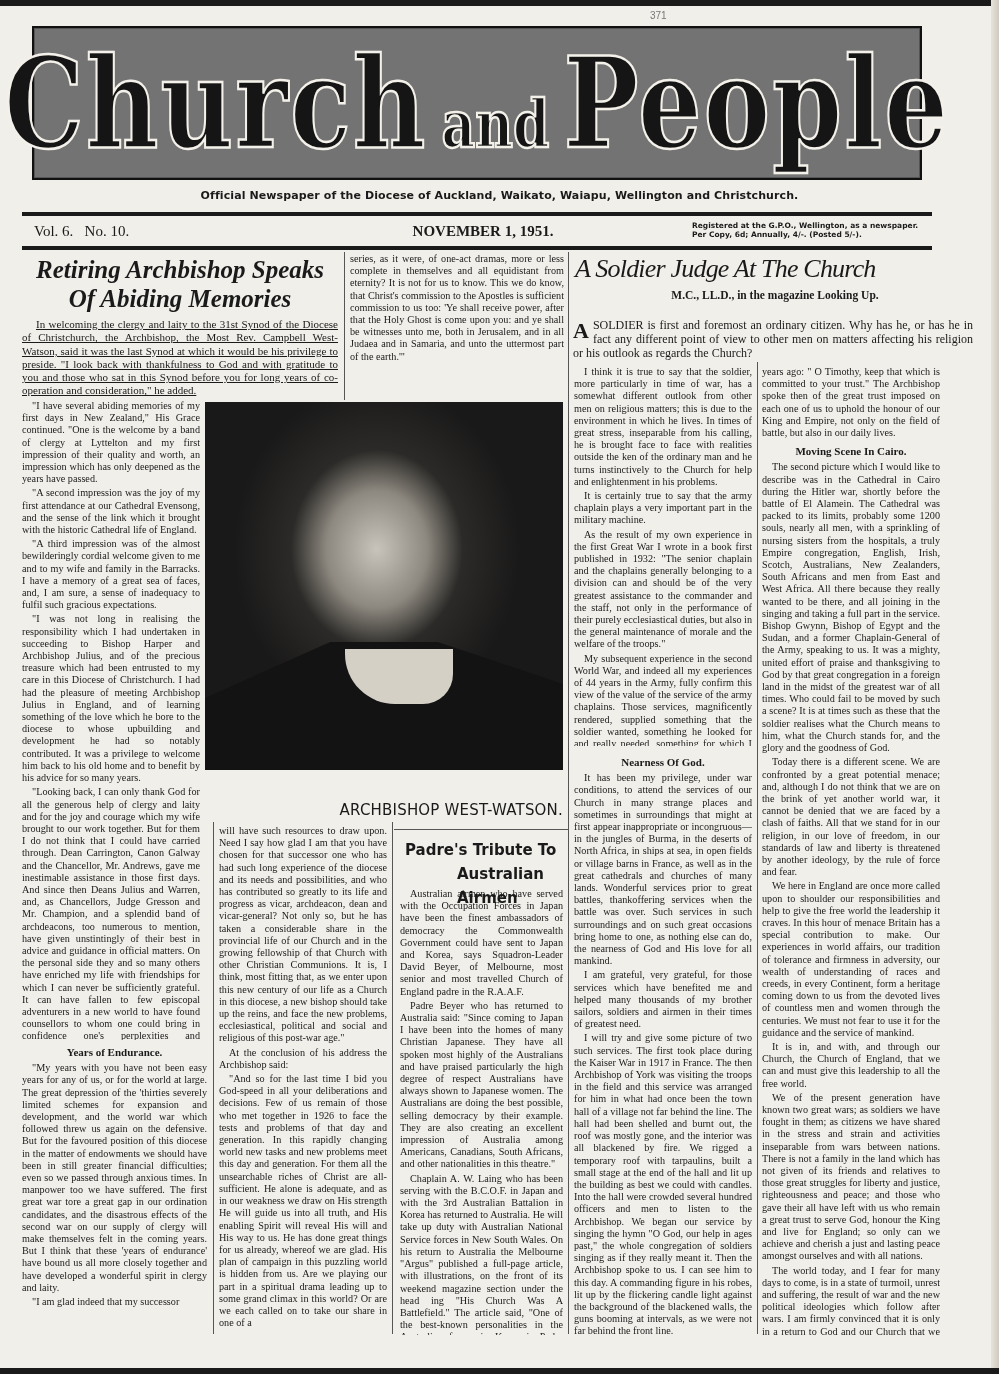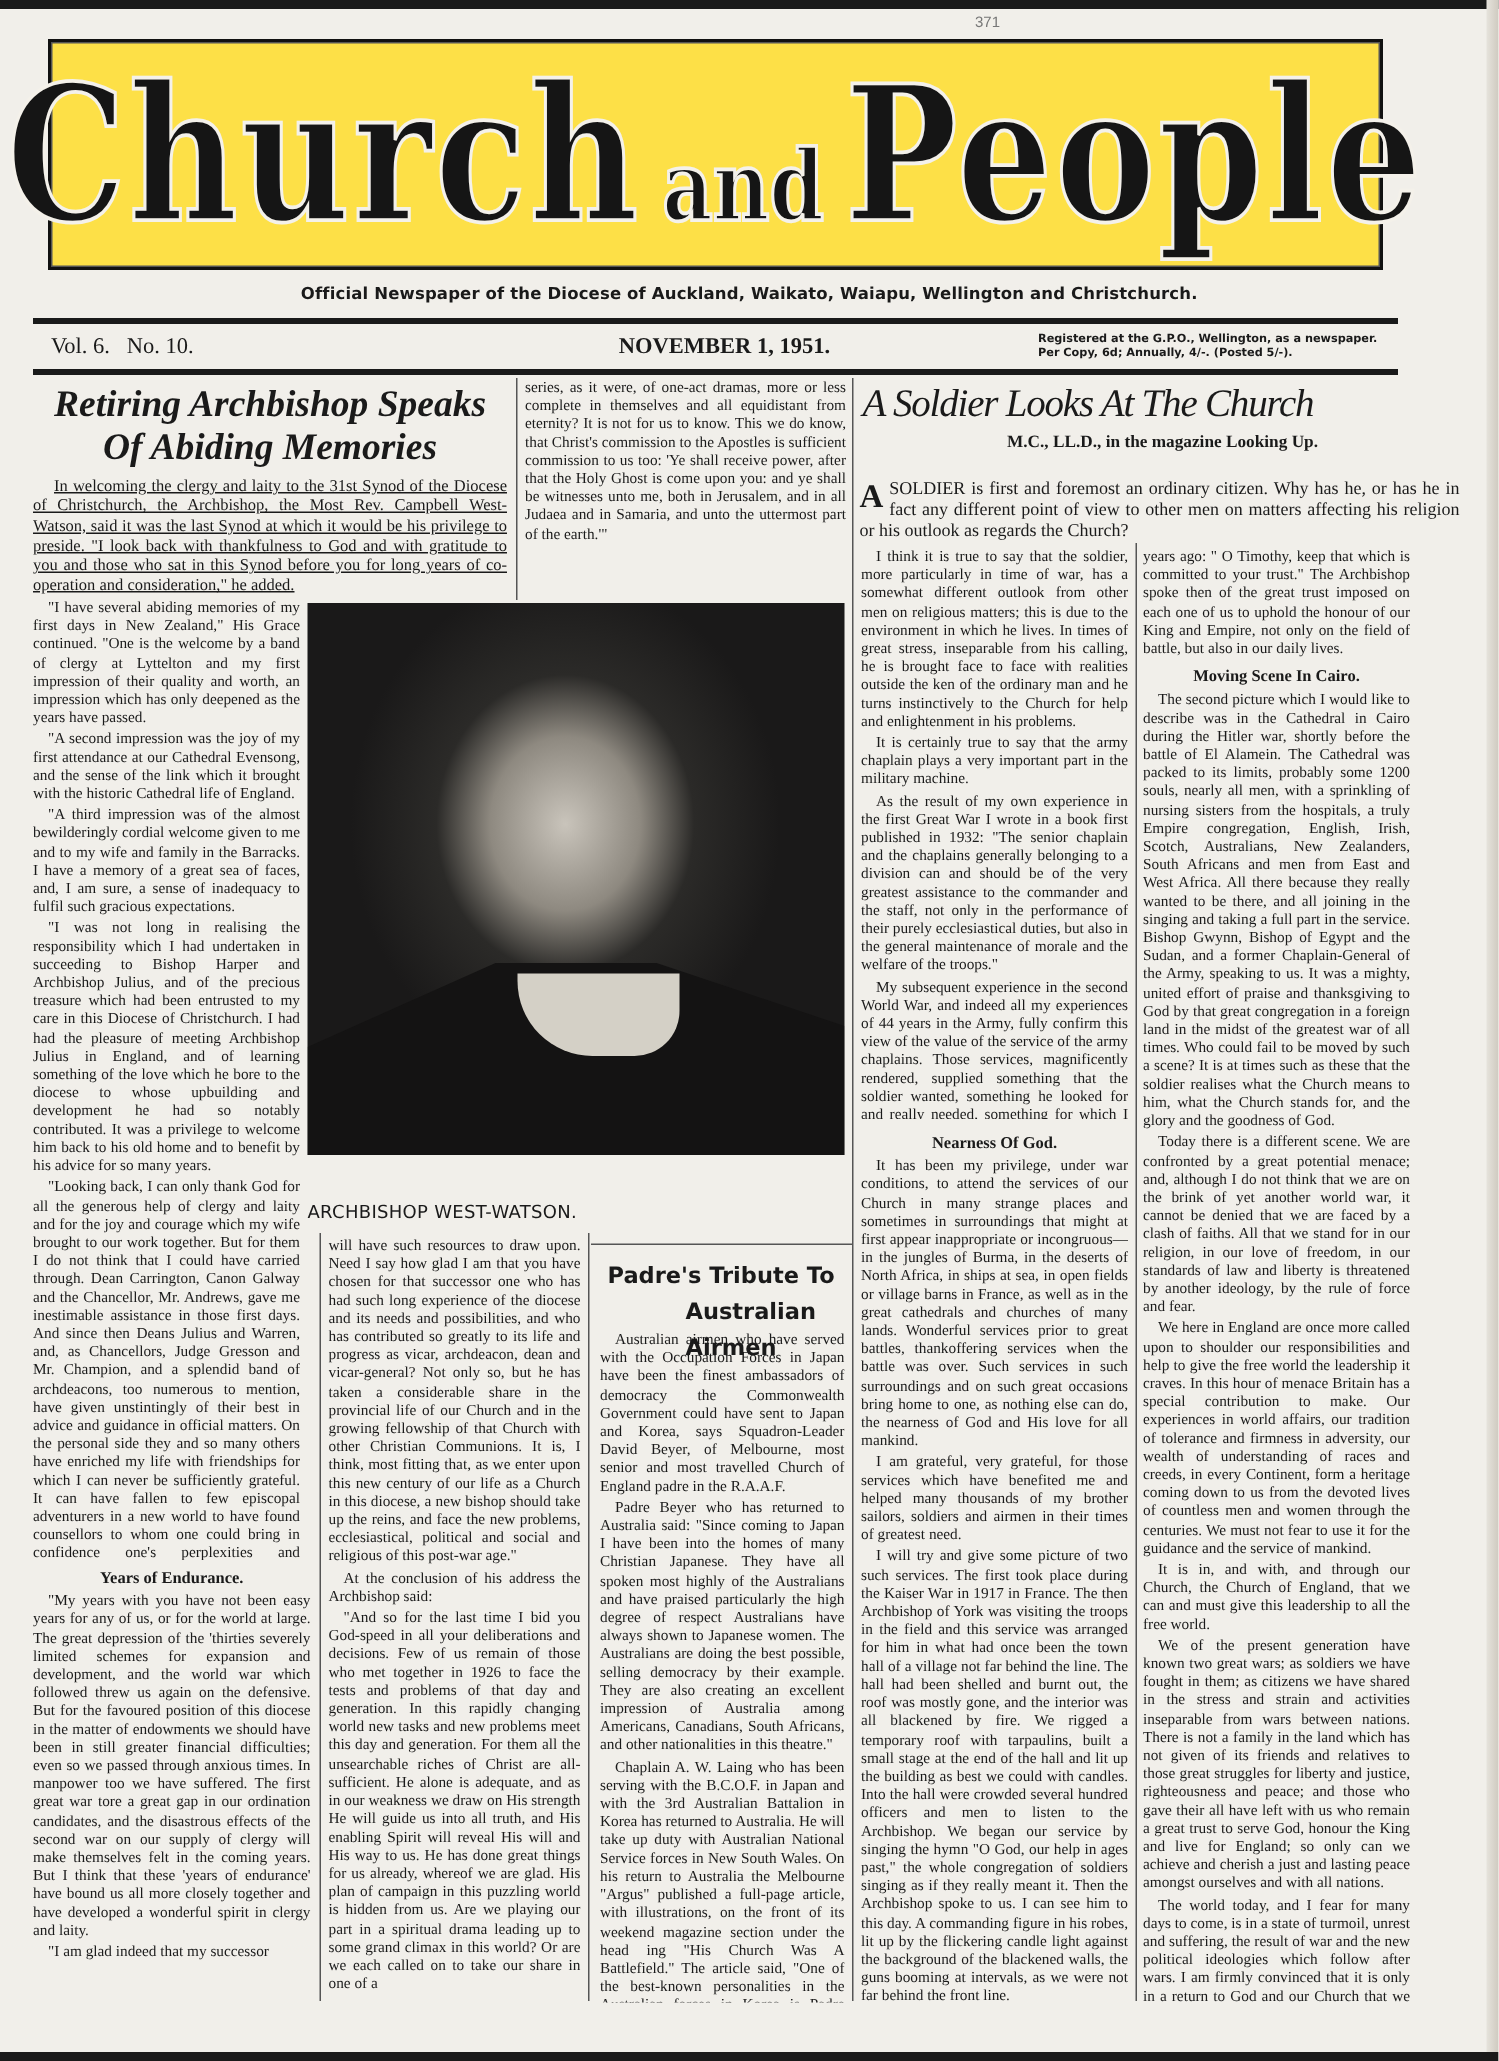--- a/index.html
+++ b/index.html
@@ -9,21 +9,21 @@
     font-family:"Liberation Serif", "DejaVu Serif", serif;
   }
   .page-edge-right { position:absolute; right:0; top:0; width:8px; height:1374px;
     background:linear-gradient(90deg,#e6e3dc,#cfcac0); }
   .page-edge-bottom { position:absolute; left:0; bottom:0; width:999px; height:6px; background:#1a1a1a; }
   .top-bar { position:absolute; left:0; top:0; width:999px; height:6px; background:#1a1a1a; }
   .pencil-mark { position:absolute; left:650px; top:10px; font-size:10px; color:#777; font-family:"Liberation Sans", sans-serif; }
 
   .masthead {
     position:absolute; left:32px; top:26px; width:886px; height:150px;
-    background:#fde047; border:2px solid #111; box-shadow:0 0 0 1px #555 inset;
+    background:#737373; border:2px solid #111; box-shadow:0 0 0 1px #555 inset;
     display:flex; align-items:center; justify-content:center;
   }
   .masthead-title {
     font-family:"DejaVu Serif", serif; font-weight:bold; color:#151515;
     font-size:100px; letter-spacing:2px; line-height:1;
     -webkit-text-stroke:2px #f4f1ea; text-stroke:2px #f4f1ea;
     transform:scaleY(1.25); font-style:normal;
   }
   .masthead-title .and { font-size:52px; letter-spacing:0; margin:0 14px; }
   .subtitle {
@@ -68,22 +68,22 @@
   .dropcap { font-weight:bold; font-size:22px; float:left; line-height:22px; margin-right:4px; margin-top:2px; }
 
   .photo {
     position:absolute; left:205px; top:402px; width:358px; height:368px;
     background:radial-gradient(ellipse 40% 45% at 48% 40%, #c9c4bb 0%, #8e8980 35%, #2b2a28 60%, #1a1919 100%);
     overflow:hidden;
   }
   .photo .robe { position:absolute; left:0; top:240px; width:358px; height:140px; background:#141313; clip-path:polygon(0 40%, 35% 0, 65% 0, 100% 30%, 100% 100%, 0 100%); }
   .photo .collar2 { position:absolute; left:140px; top:247px; width:108px; height:55px; background:#d4d0c6; border-radius:0 0 30px 50px; }
   .caption {
-    position:absolute; left:205px; top:801px; width:358px; text-align:left;
-    font-family:"DejaVu Sans", sans-serif; font-size:12px; letter-spacing:0.2px;
+    position:absolute; left:205px; top:801px; width:358px; text-align:right;
+    font-family:"DejaVu Sans", sans-serif; font-size:15px; letter-spacing:0.2px;
   }
 
   .headline-3 {
     position:absolute; left:405px; top:838px; width:165px;
     font-family:"DejaVu Sans", sans-serif; font-weight:bold; font-size:15px; line-height:24px;
   }
   .headline-3 .l2 { display:block; padding-left:52px; }
 </style>
 </head>
 <body>
@@ -155,21 +155,21 @@
 <div class="headline-3">
   <span>Padre's Tribute To</span>
   <span class="l2">Australian Airmen</span>
 </div>
 <div class="col" style="left:400px;top:888px;width:163px;height:447px;overflow:hidden;">
   <p>Australian airmen who have served with the Occupation Forces in Japan have been the finest ambassadors of democracy the Commonwealth Government could have sent to Japan and Korea, says Squadron-Leader David Beyer, of Melbourne, most senior and most travelled Church of England padre in the R.A.A.F.</p>
   <p>Padre Beyer who has returned to Australia said: "Since coming to Japan I have been into the homes of many Christian Japanese. They have all spoken most highly of the Australians and have praised particularly the high degree of respect Australians have always shown to Japanese women. The Australians are doing the best possible, selling democracy by their example. They are also creating an excellent impression of Australia among Americans, Canadians, South Africans, and other nationalities in this theatre."</p>
   <p>Chaplain A. W. Laing who has been serving with the B.C.O.F. in Japan and with the 3rd Australian Battalion in Korea has returned to Australia. He will take up duty with Australian National Service forces in New South Wales. On his return to Australia the Melbourne "Argus" published a full-page article, with illustrations, on the front of its weekend magazine section under the head ing "His Church Was A Battlefield." The article said, "One of the best-known personalities in the Australian forces in Korea is Padre Laing the man with the Bible who would hold a Church service anywhere—even in a fox-hole." It described some of the great risks cheerfully faced by this padre.—Australian Newsletter.</p>
 </div>
 
-<div class="headline-2">A Soldier Looks At The Church</div>
+<div class="headline-2">A Soldier Judge At The Church</div>
 <div class="byline">
   <div>M.C., LL.D., in the magazine Looking Up.</div>
 </div>
 <div class="lede-2">
   <span class="dropcap">A</span><span>SOLDIER is first and foremost an ordinary citizen. Why has he, or has he in fact any different point of view to other men on matters affecting his religion or his outlook as regards the Church?</span>
 </div>
 
 <div class="col" style="left:574px;top:366px;width:178px;height:380px;overflow:hidden;">
   <p>I think it is true to say that the soldier, more particularly in time of war, has a somewhat different outlook from other men on religious matters; this is due to the environment in which he lives. In times of great stress, inseparable from his calling, he is brought face to face with realities outside the ken of the ordinary man and he turns instinctively to the Church for help and enlightenment in his problems.</p>
   <p>It is certainly true to say that the army chaplain plays a very important part in the military machine.</p>

